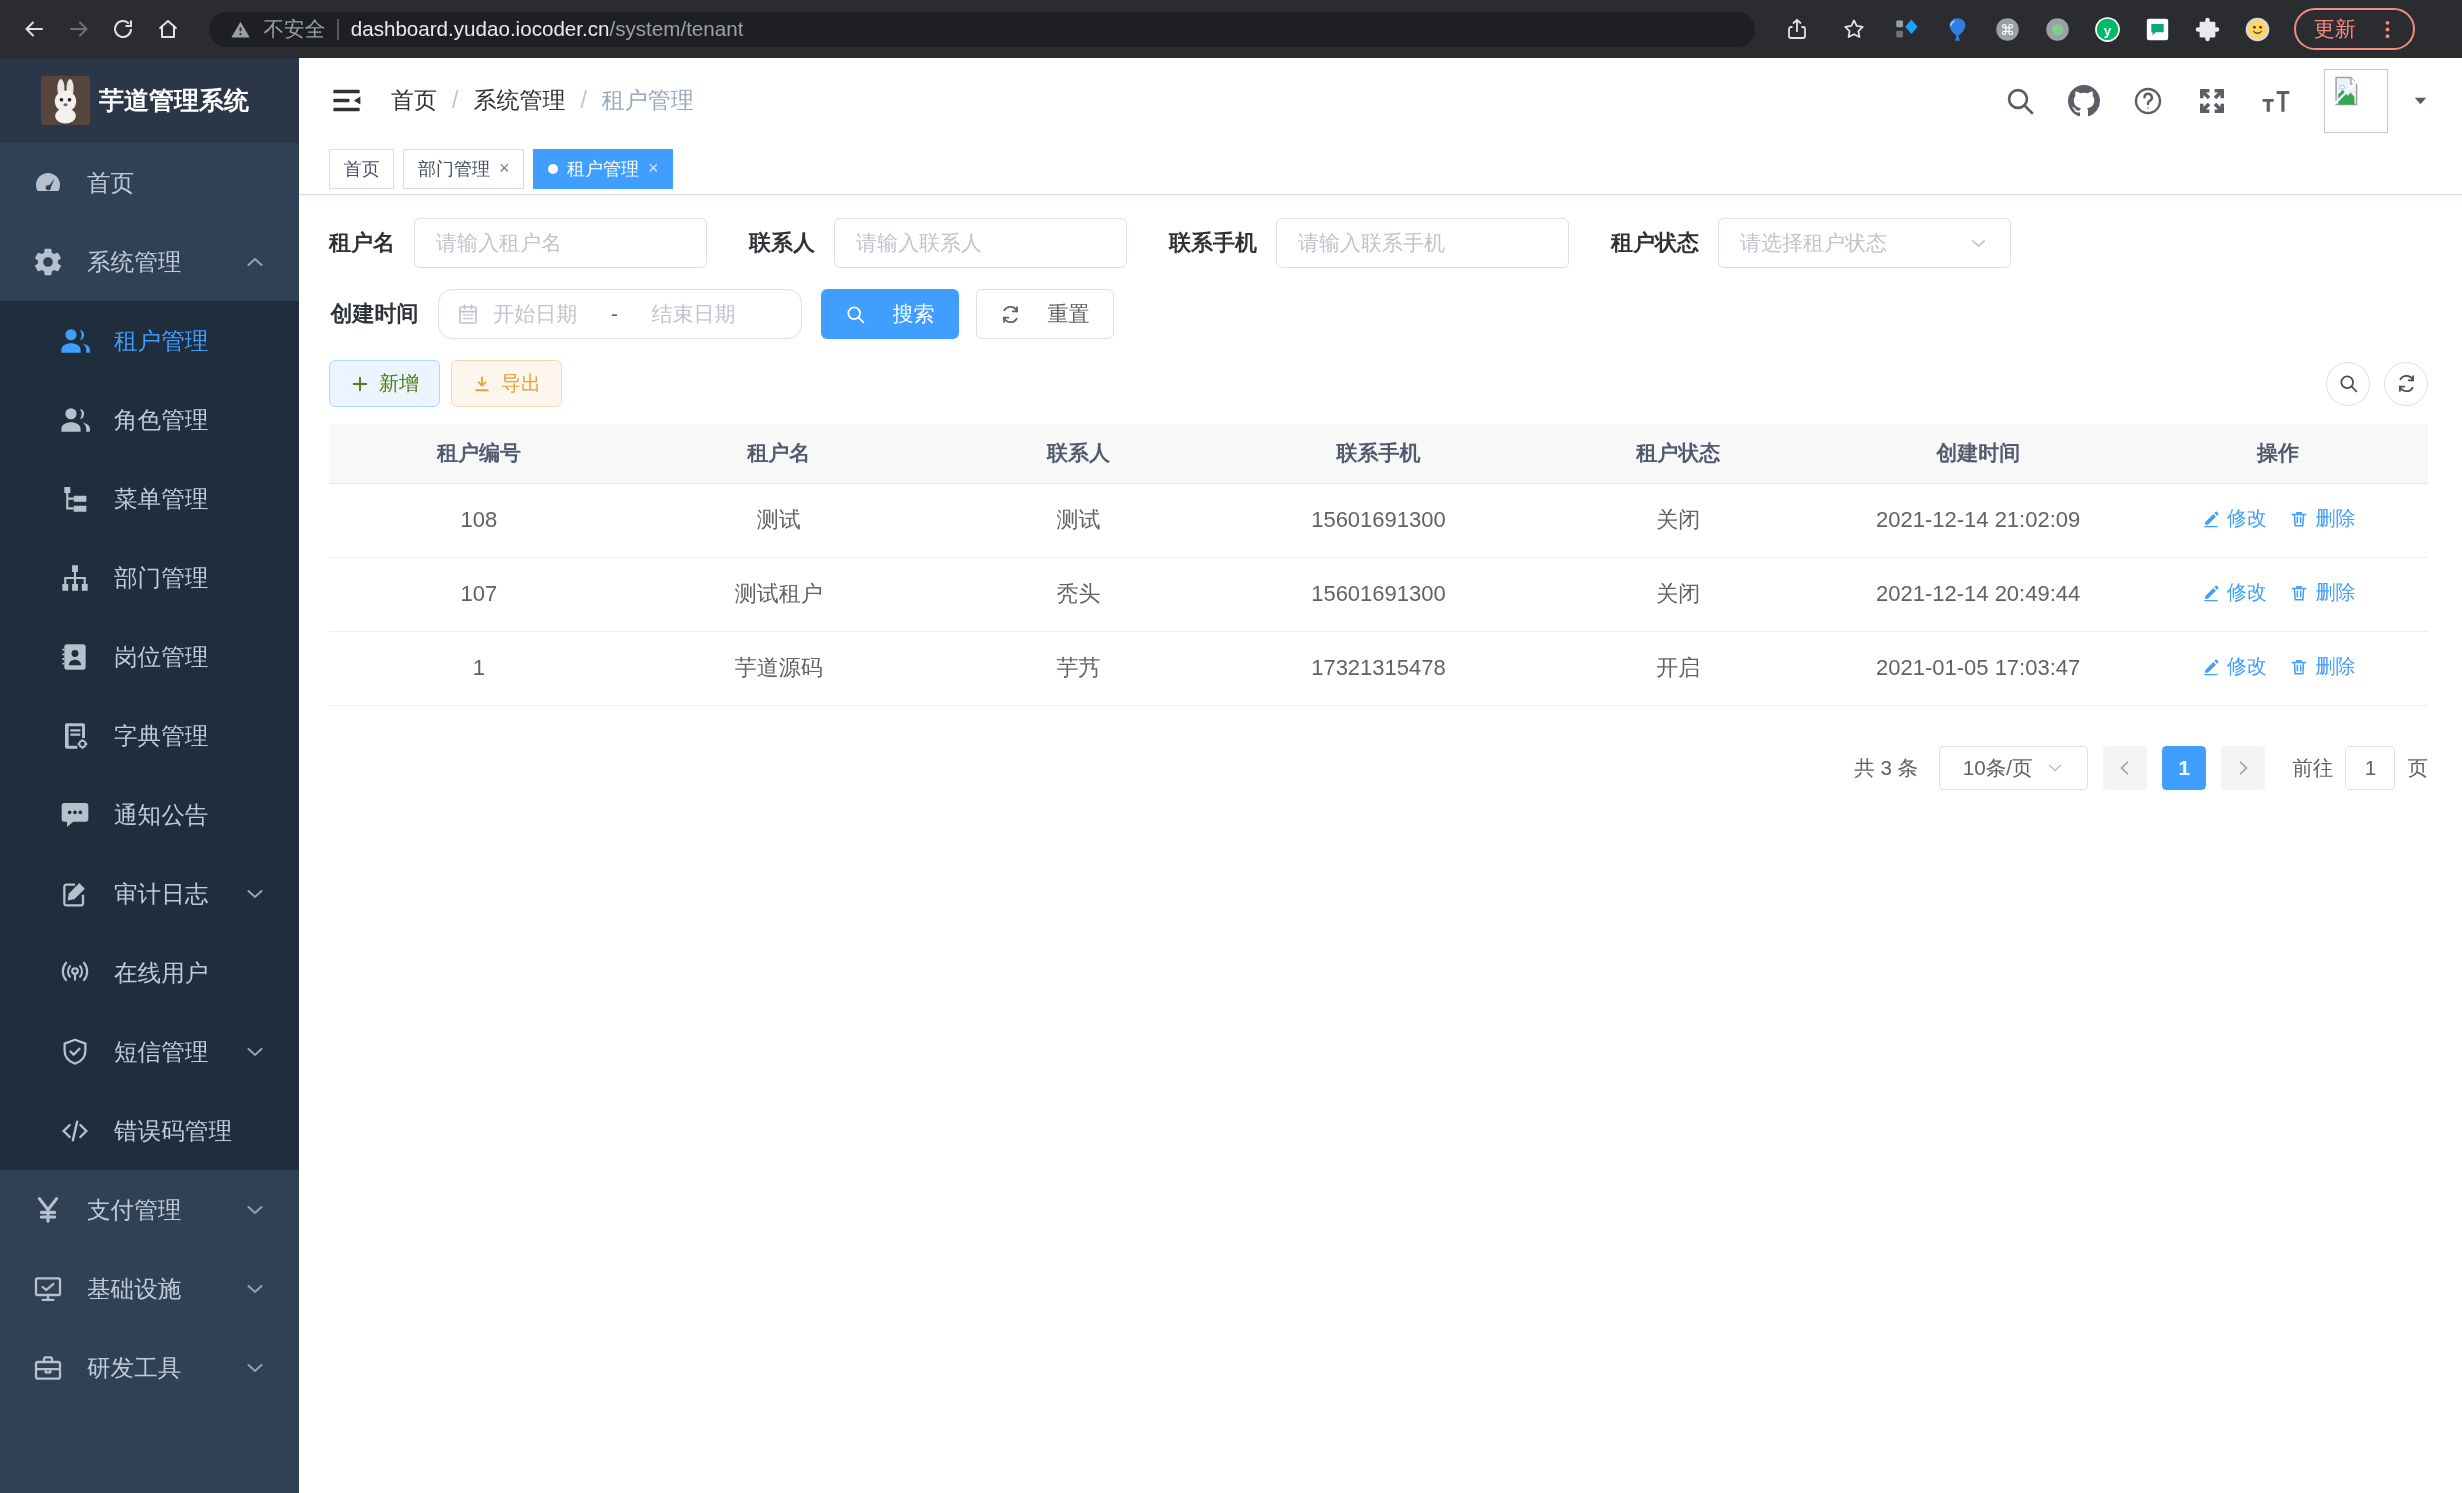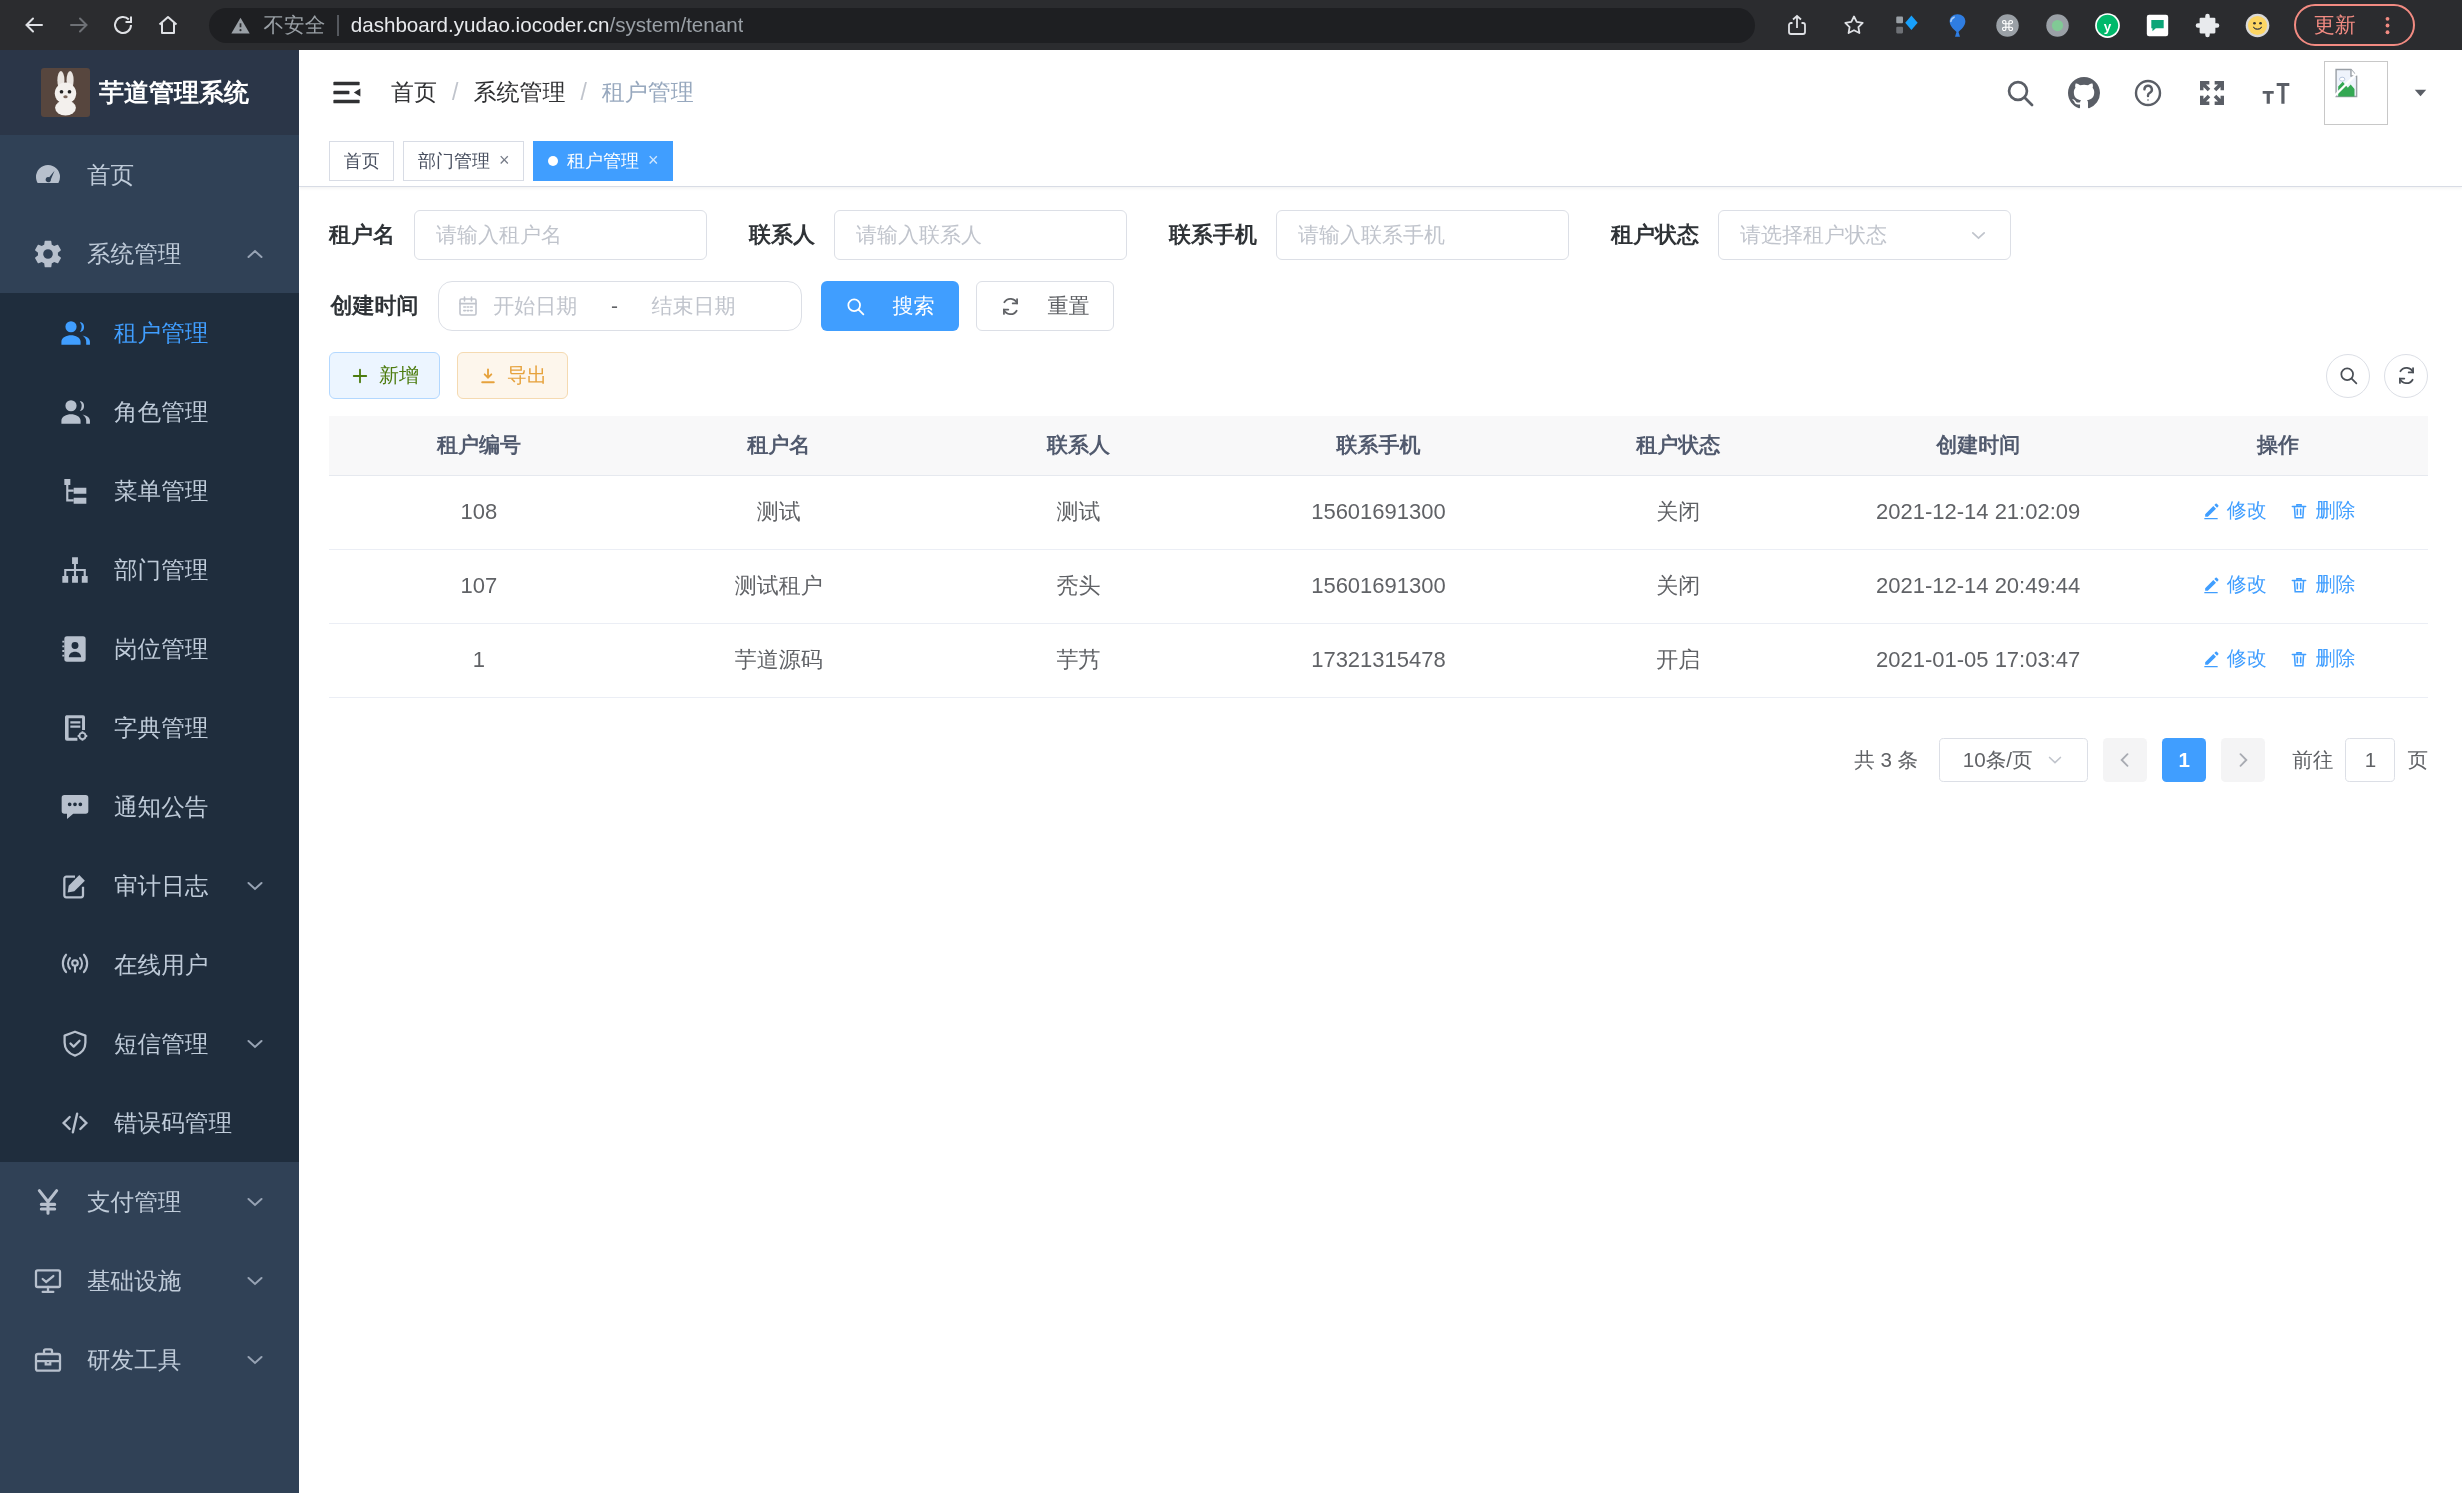--- a/index.html
+++ b/index.html
@@ -1,21 +1,21 @@
 <!DOCTYPE html>
 <html style="font-size:12px"><head>
 <meta charset="utf-8">
 <style>
 *{margin:0;padding:0;box-sizing:border-box}
 html,body{width:2462px;height:1494px;overflow:hidden}
 body{font-family:"Liberation Sans","DejaVu Sans",sans-serif;font-size:21px;background:#fff;color:#303133}
 svg{display:block}
 
 
-.chrome{height:50px;background:#2b2c2f;display:flex;align-items:center;padding:0 17px}
+.chrome{height:58px;background:#2b2c2f;display:flex;align-items:center;padding:0 17px}
 .nav-ic{width:34px;height:34px;display:flex;align-items:center;justify-content:center;color:#dfe1e5;margin-right:10.7px;flex-shrink:0}
 .nav-ic svg{width:24px;height:24px}
 .nav-ic.disabled{color:#6e7176}
 .omnibox{flex:1;max-width:1546px;height:35px;background:#1e1f22;border-radius:18px;margin:0 13.7px;display:flex;align-items:center;padding:0 21px;gap:12px;min-width:0}
 .omnibox .wic{width:21px;height:21px;color:#9aa0a6;flex-shrink:0}
 .sec-label{color:#9aa0a6;font-size:20.6px;white-space:nowrap}
 .divider-v{width:1.5px;height:21px;background:#55585e;flex-shrink:0}
 .url{font-size:20.6px;color:#e8eaed;white-space:nowrap;overflow:hidden}
 .url .path{color:#9aa0a6}
 .chrome-right{display:flex;align-items:center;gap:23px;margin-left:10.7px;flex-shrink:0}
@@ -76,21 +76,21 @@
 .date-input .cal svg{width:24px;height:24px}
 .date-input .dsep{color:#606266;flex:0 0 auto;padding:0 20px}
 .btn{height:50px;border-radius:6px;display:inline-flex;align-items:center;justify-content:center;font-size:21px;padding:0 23px;gap:27px;cursor:pointer;border:0.8px solid transparent;white-space:nowrap}
 .btn svg{width:21px;height:21px}
 .btn-primary{background:#409eff;color:#fff;margin-left:19px}
 .btn-plain{background:#fff;border-color:#dcdfe6;color:#606266;margin-left:17px}
 .toolbar{display:flex;align-items:center;margin-top:15px}
 .btn-sm{height:47px;font-size:20px;padding:0 20px;border-radius:6px;display:inline-flex;align-items:center;gap:9px;cursor:pointer}
 .btn-sm svg{width:20px;height:20px}
 .btn-add{background:#ecf5ff;border:0.8px solid #b3d8ff;color:#4d7c0f}
-.btn-export{background:#fdf6ec;border:0.8px solid #f5dab1;color:#e6a23c;margin-left:17px}
+.btn-export{background:#fdf6ec;border:0.8px solid #f5dab1;color:#e6a23c;margin-left:11px}
 .tb-right{margin-left:auto;display:flex;gap:13.7px}
 .circle-btn{width:44px;height:44px;border-radius:50%;border:0.8px solid #dcdfe6;background:#fff;display:flex;align-items:center;justify-content:center;color:#4a4f56;cursor:pointer}
 .circle-btn svg{width:21px;height:21px}
 
 
 table.grid{width:100%;border-collapse:collapse;margin-top:17px;table-layout:fixed}
 .grid th{background:#f8f8f9;color:#515a6e;font-weight:bold;font-size:21px;height:59px;text-align:center;border-bottom:0.8px solid #e6e9ef}
 .grid td{height:74px;text-align:center;color:#606266;font-size:22px;border-bottom:0.8px solid #ebeef5;background:#fff}
 .op-link{color:#409eff;font-size:20px;display:inline-flex;align-items:center;gap:6px;margin:0 11.4px;cursor:pointer;white-space:nowrap}
 .op-link svg{width:20px;height:20px}

